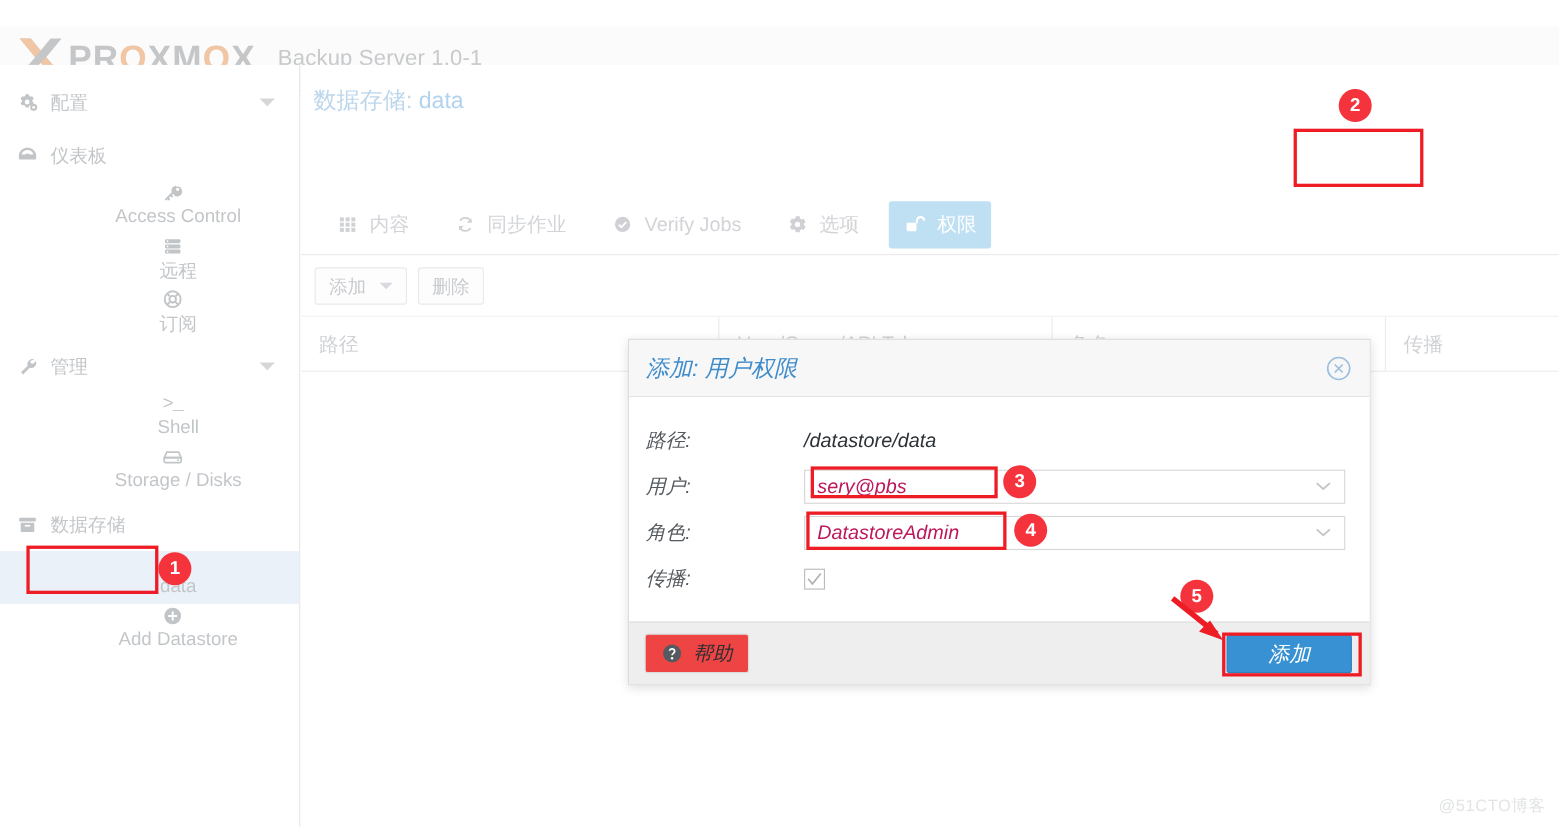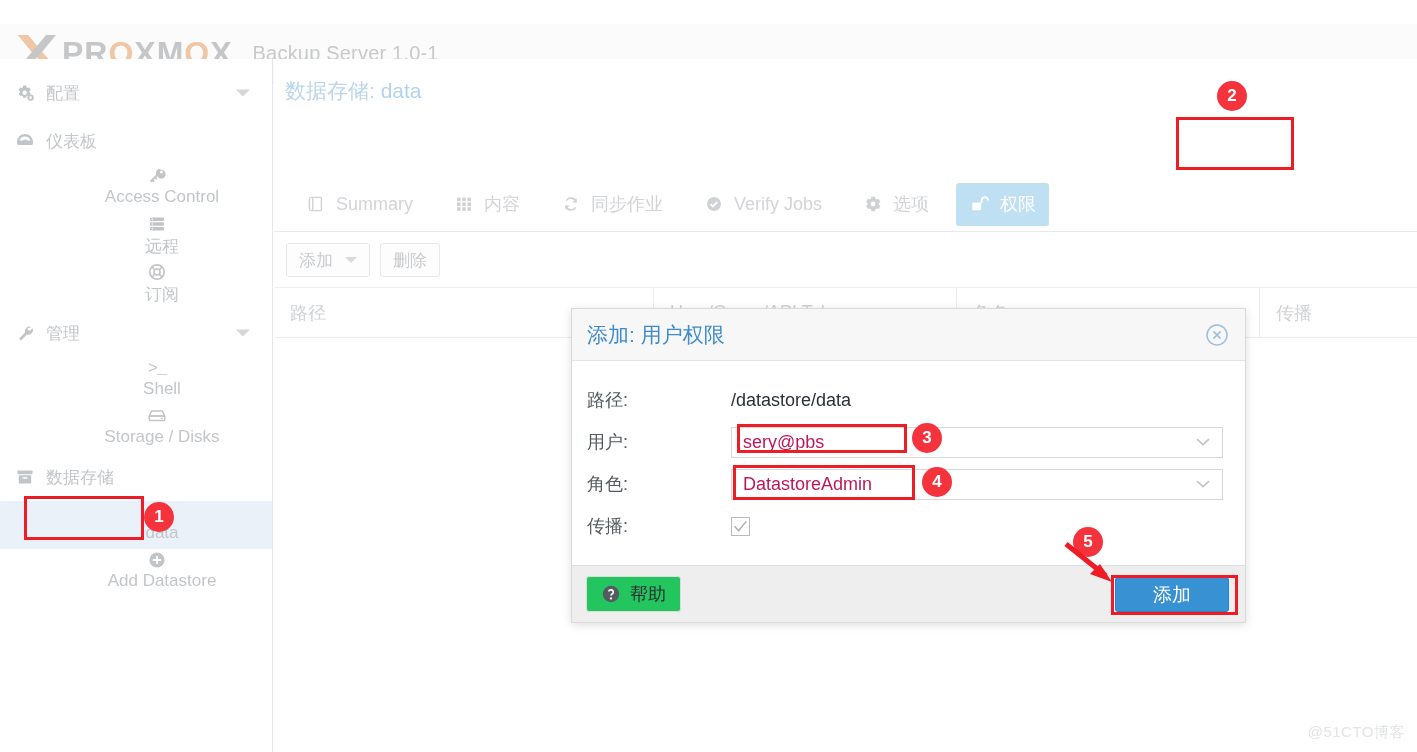--- a/index.html
+++ b/index.html
@@ -136,20 +136,21 @@
   }
   .gcol:last-child { border-right:none; }
 
   
   #dialog {
     position:absolute; left:571px; top:308px;
     width:675px; height:315px;
     background:#ffffff;
     border:1px solid #d9d9d9;
     box-shadow:0 2px 9px rgba(0,0,0,.13);
+    font-style:italic;
   }
   #dialog-header {
     position:relative;
     height:52px; background:#f7f7f7;
     border-bottom:1px solid #e3e3e3;
     display:flex; align-items:center;
     padding-left:15px;
   }
   #dialog-title { font-size:21px; color:#3f8ccb; }
   #dialog-close {
@@ -190,21 +191,21 @@
   .checkbox svg { display:block; }
   #dialog-footer {
     position:absolute; left:0; bottom:0; width:673px; height:57px;
     background:#eeeeee; border-top:1px solid #dedede;
     display:flex; align-items:center;
     padding:0 14px;
   }
   #help-button {
     height:36px; display:flex; align-items:center;
     border:1px solid #dcdcdc; border-radius:3px;
-    background:#22c55e; padding:0 14px;
+    background:#ef4444; padding:0 14px;
     font-size:18px; color:#2b2f33;
     cursor:pointer;
   }
   #help-button .q {
     width:20px; height:20px; margin-right:9px; color:#545a60;
   }
   #help-button .q svg { display:block; }
   #add-button {
     position:absolute; right:16px; top:11px;
     width:114px; height:35px;
@@ -368,29 +369,20 @@
     <span class="nav-label">Add Datastore</span>
   </div>
 </div>
 
 <div id="main">
 
   <div id="page-title"><span>数据存储: </span><span class="name">data</span></div>
 
   <div id="tabbar">
 
-    <div class="tab">
-      <span class="tab-icon">
-        <svg width="18" height="18" viewBox="0 0 18 18">
-            <path d="M4 2.4h9.4a1 1 0 0 1 1 1v11.2a1 1 0 0 1-1 1H4a1.6 1.6 0 0 1-1.6-1.6V4a1.6 1.6 0 0 1 1.6-1.6z" fill="none" stroke="currentColor" stroke-width="1.4"></path>
-            <path d="M5.8 2.4v13.2" stroke="currentColor" stroke-width="1.4"></path>
-          </svg>
-      </span>
-      <span>Summary</span>
-    </div>
 
     <div class="tab">
       <span class="tab-icon">
         <svg width="18" height="18" viewBox="0 0 18 18">
             <g fill="currentColor">
               <rect x="2" y="2.6" width="3.6" height="3.6"></rect>
               <rect x="7.2" y="2.6" width="3.6" height="3.6"></rect>
               <rect x="12.4" y="2.6" width="3.6" height="3.6"></rect>
               <rect x="2" y="7.4" width="3.6" height="3.6"></rect>
               <rect x="7.2" y="7.4" width="3.6" height="3.6"></rect>

